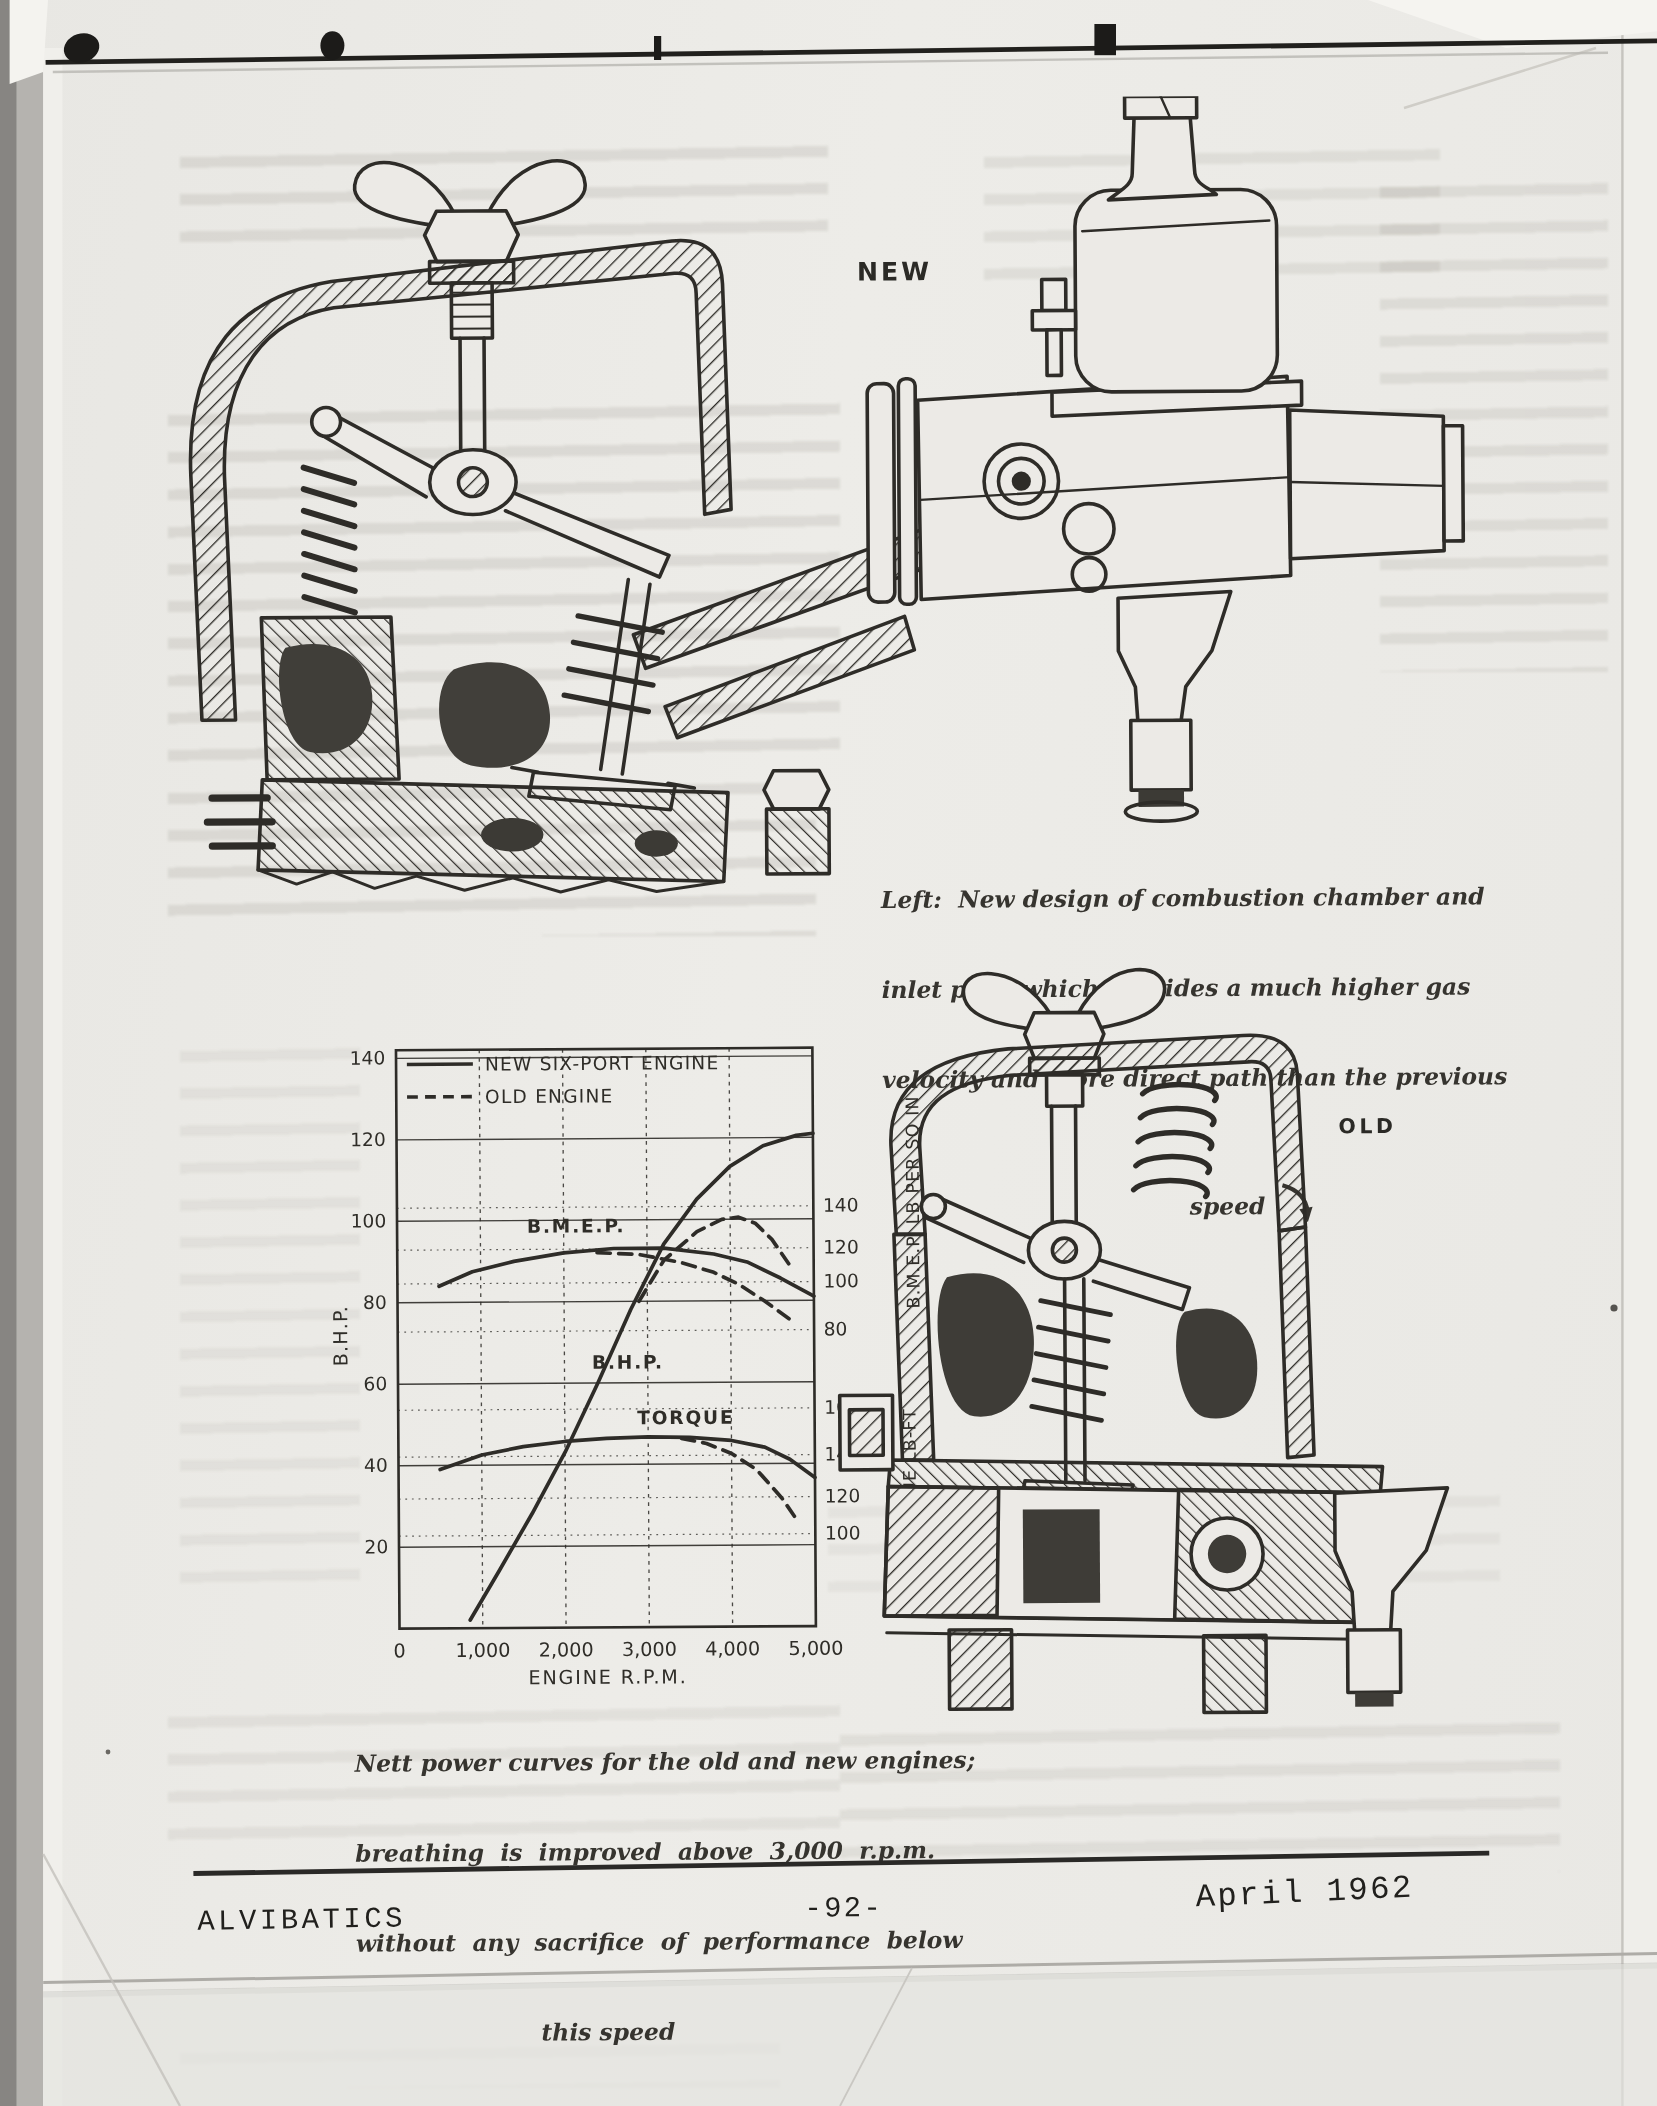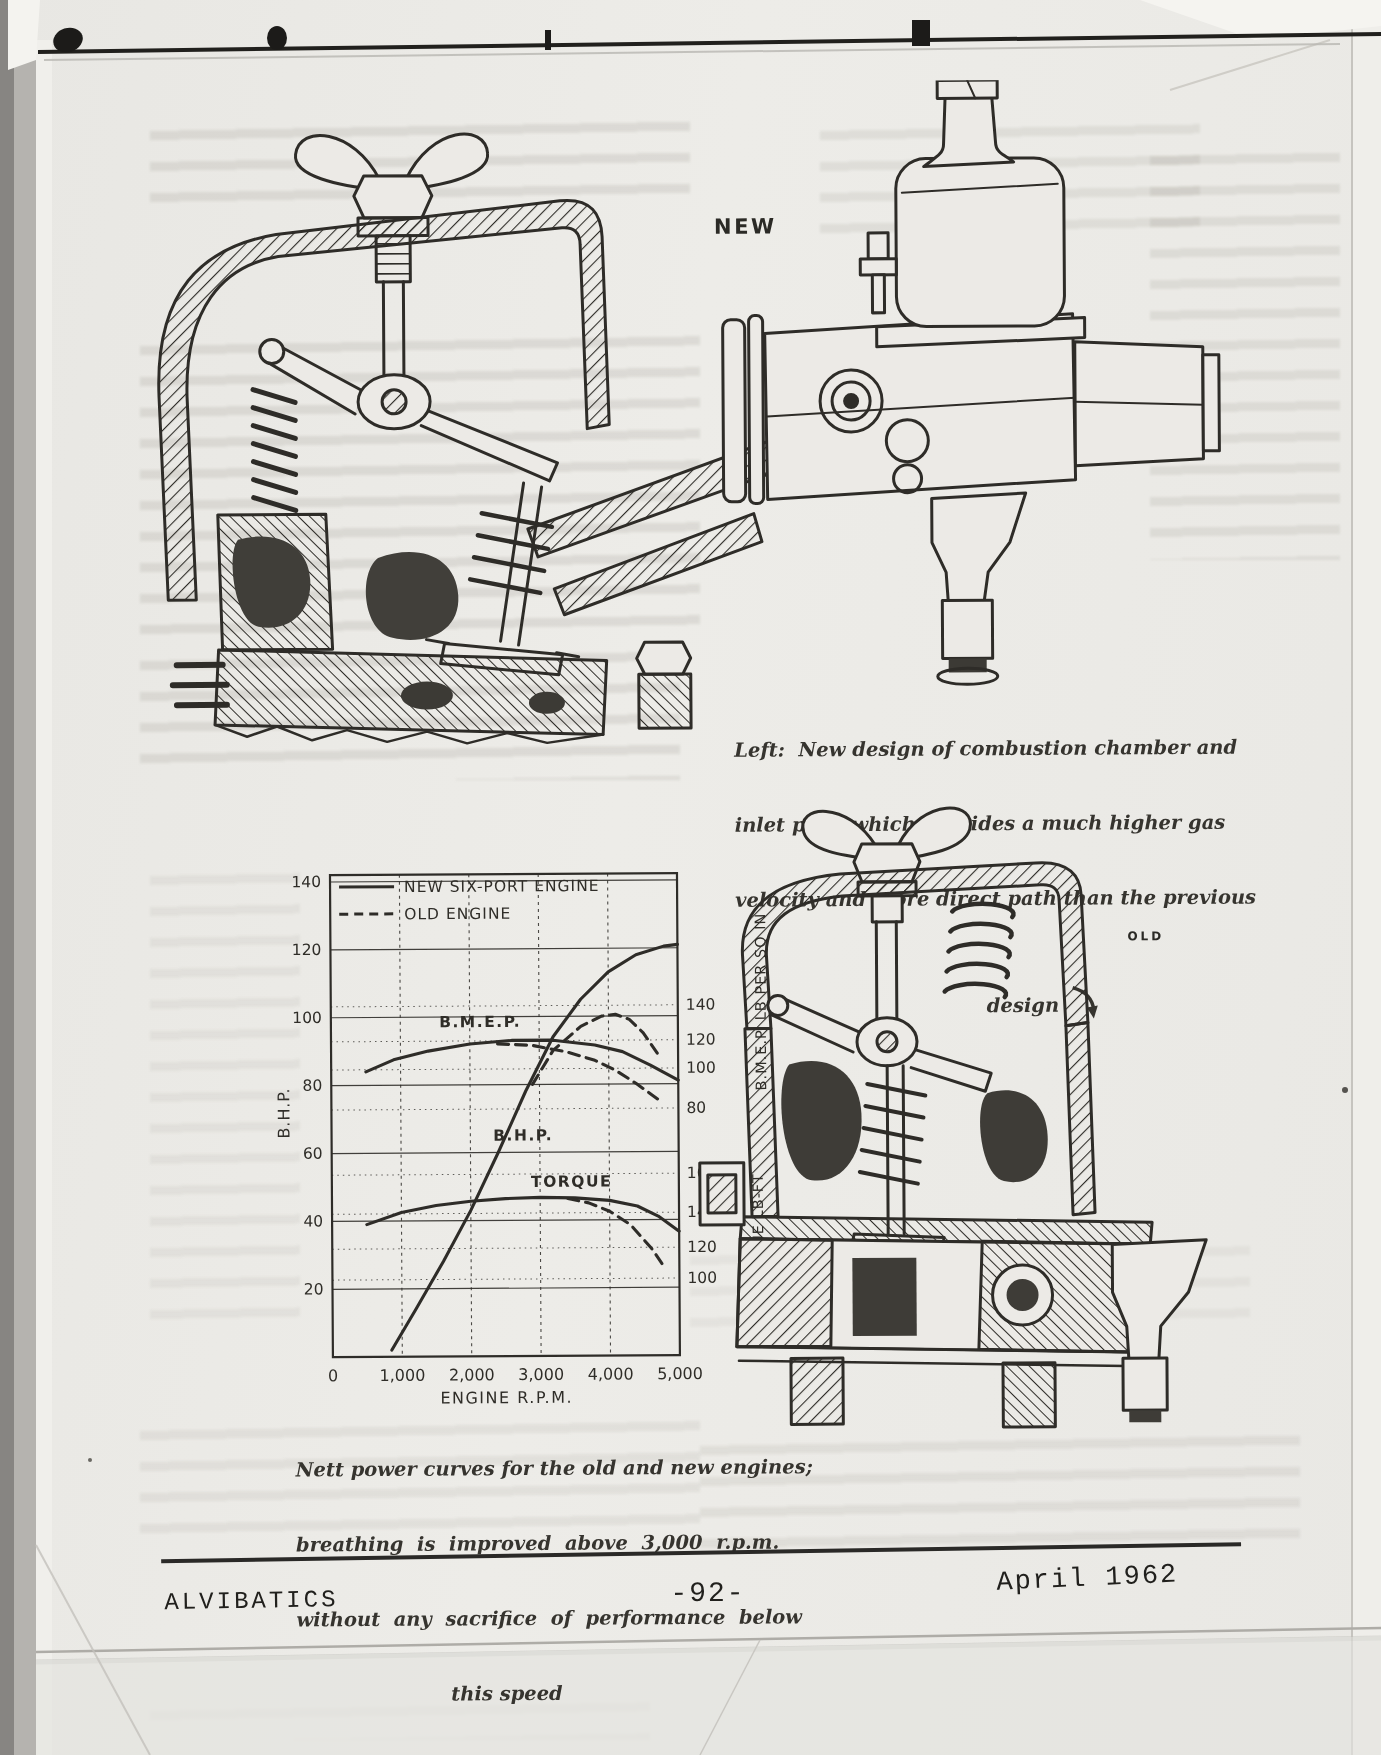--- a/index.html
+++ b/index.html
@@ -148,21 +148,21 @@
       </g>
     </svg>
 
     <div class="abs figlabel" style="left:718px;top:215px;font-size:21px;">NEW</div>
 
     <div class="abs cap" style="left:735px;top:688px;width:410px;">
       <span class="cline">Left:  New design of combustion chamber and</span>
       <span class="cline">inlet port, which provides a much higher gas</span>
       <span class="cline">velocity and more direct path than the previous</span>
       <span class="cline" style="text-align:center;">
-        <span style="margin-left:150px;">design</span><span class="arrow-ic"><svg width="30" height="34" viewBox="0 0 30 34">
+        <span style="margin-left:150px;">speed</span><span class="arrow-ic"><svg width="30" height="34" viewBox="0 0 30 34">
               <path d="M4,2 C18,6 24,14 25,25" stroke="#36342f" stroke-width="3.5" fill="none"></path>
               <polygon points="18,22 25,33 29,20" fill="#36342f"></polygon>
             </svg></span>
       </span>
     </div>
 
     <svg class="abs chart" style="left:255px;top:850px;" width="540" height="570" viewBox="0 0 540 570">
         <line x1="144.4" y1="23" x2="144.4" y2="505" stroke="#2e2c28" stroke-width="1.1" stroke-dasharray="3 4" opacity="0.85"></line>
         <line x1="213.8" y1="23" x2="213.8" y2="505" stroke="#2e2c28" stroke-width="1.1" stroke-dasharray="3 4" opacity="0.85"></line>
         <line x1="283.2" y1="23" x2="283.2" y2="505" stroke="#2e2c28" stroke-width="1.1" stroke-dasharray="3 4" opacity="0.85"></line>
@@ -281,21 +281,21 @@
           <rect x="440" y="576" width="44" height="52" fill="#eceae6"></rect>
           <rect x="446" y="628" width="32" height="12" fill="#3e3c37" stroke="none"></rect>
         </g>
         <g>
           <rect x="18" y="378" width="44" height="62" fill="#eceae6"></rect>
           <rect x="26" y="390" width="28" height="38" fill="url(#h3)"></rect>
         </g>
       </g>
     </svg>
 
-    <div class="abs figlabel" style="left:1115px;top:932px;font-size:12px;letter-spacing:3px;margin-left:12px;">OLD</div>
+    <div class="abs figlabel" style="left:1115px;top:932px;font-size:17px;letter-spacing:3px;">OLD</div>
 
     <div class="abs" style="left:157px;top:1556px;width:1080px;height:3.5px;background:#2a2927;transform:rotate(-0.55deg);transform-origin:left center;"></div>
     <div class="abs mono" style="left:160px;top:1585px;font-size:24px;letter-spacing:3px;transform:rotate(-0.6deg);">ALVIBATICS</div>
-    <div class="abs mono" style="left:666px;top:1578px;font-size:28px;letter-spacing:2px;">-92-</div>
+    <div class="abs mono" style="left:666px;top:1578px;font-size:24px;letter-spacing:2px;">-92-</div>
     <div class="abs mono" style="left:992px;top:1566px;font-size:27px;letter-spacing:2px;transform:rotate(-2.2deg);">April 1962</div>
 
   </div>
 </div>
 
 </body></html>

